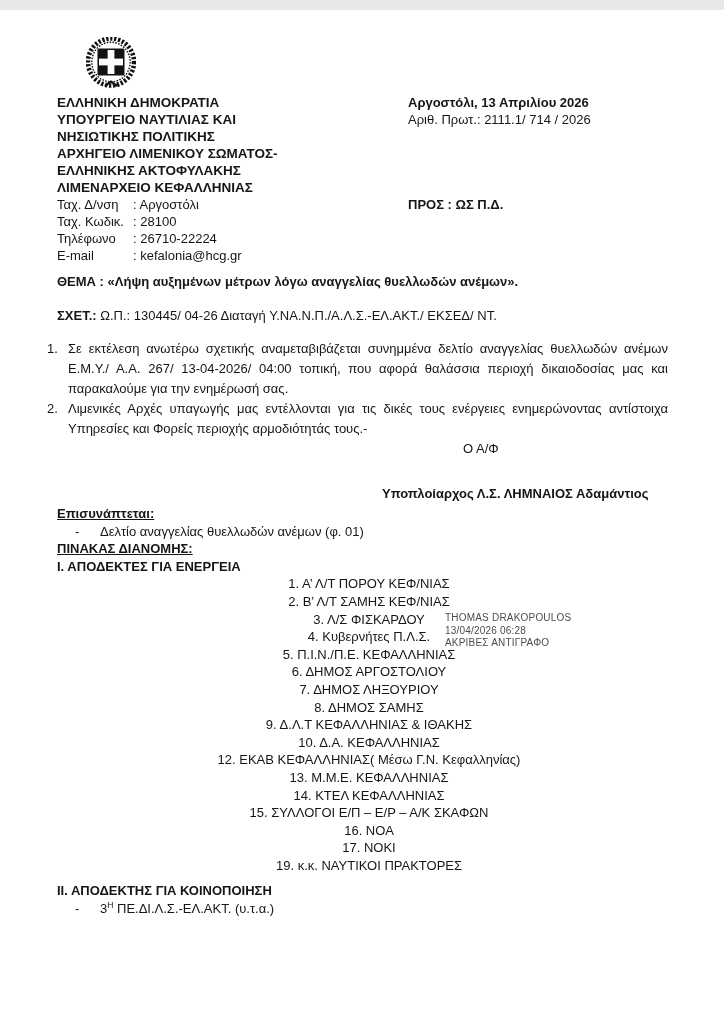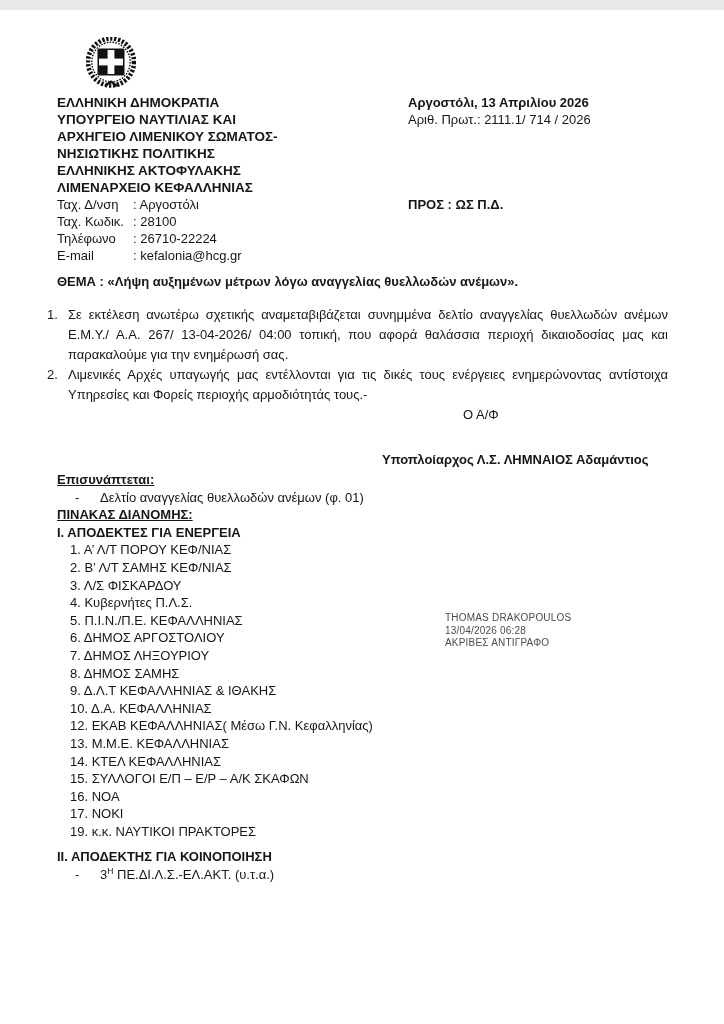--- a/index.html
+++ b/index.html
@@ -44,21 +44,21 @@
   .signoff-title { font-weight: normal; margin-top: 1px; margin-left: 406px; line-height: 17px; }
   .signoff-name { font-weight: bold; margin-top: 28px; margin-left: 325px; line-height: 17px; }
 
   
   .dist { margin-top: 3px; line-height: 17.6px; }
   .u-head { font-weight: bold; text-decoration: underline; }
   .b-head { font-weight: bold; }
   .dash-row { display: flex; }
   .dash-row .dash { width: 25px; flex: 0 0 25px; text-align: left; padding-left: 18px; box-sizing: content-box; }
   .dist-items { list-style: none; margin: 0; padding: 0 0 0 13px; }
-  .dist-items li { line-height: 17.6px; white-space: nowrap; }
+  .dist-items li { line-height: 17.6px; white-space: nowrap; text-align: center; }
   .cc-head { margin-top: 8px; }
   sup.kappa { font-size: 8.5px; vertical-align: super; line-height: 0; }
 
   
   .stamp {
     position: absolute;
     left: 445px;
     top: 602px;
     font-size: 10px;
     line-height: 12.5px;
@@ -80,22 +80,22 @@
         <rect x="11.5" y="11.5" width="27" height="27" rx="1.5" fill="#121212"></rect>
         <rect x="21.6" y="13" width="6.8" height="24" fill="#ffffff"></rect>
         <rect x="13" y="21.6" width="24" height="6.8" fill="#ffffff"></rect>
       </svg>
     </div>
 
     <div class="header-grid">
       <div>
         <div class="agency-line">ΕΛΛΗΝΙΚΗ  ΔΗΜΟΚΡΑΤΙΑ</div>
         <div class="agency-line">ΥΠΟΥΡΓΕΙΟ ΝΑΥΤΙΛΙΑΣ ΚΑΙ</div>
+        <div class="agency-line">ΝΗΣΙΩΤΙΚΗΣ ΠΟΛΙΤΙΚΗΣ</div>
         <div class="agency-line">ΑΡΧΗΓΕΙΟ ΛΙΜΕΝΙΚΟΥ ΣΩΜΑΤΟΣ-</div>
-        <div class="agency-line">ΝΗΣΙΩΤΙΚΗΣ ΠΟΛΙΤΙΚΗΣ</div>
         <div class="agency-line">ΕΛΛΗΝΙΚΗΣ ΑΚΤΟΦΥΛΑΚΗΣ</div>
         <div class="agency-line">ΛΙΜΕΝΑΡΧΕΙΟ ΚΕΦΑΛΛΗΝΙΑΣ</div>
         <div class="contact-block">
           <div class="contact-row">
             <span class="contact-label">Ταχ. Δ/νση</span><span>: Αργοστόλι</span>
           </div>
           <div class="contact-row">
             <span class="contact-label">Ταχ. Κωδικ.</span><span>: 28100</span>
           </div>
           <div class="contact-row">
@@ -111,20 +111,24 @@
         <div class="protocol">Αριθ. Πρωτ.: 2111.1/ 714 / 2026</div>
         <div class="to-line">ΠΡΟΣ : ΩΣ Π.Δ.</div>
       </div>
     </div>
 
     <div class="subject">
       <span>ΘΕΜΑ :</span>
       <span>«Λήψη αυξημένων μέτρων λόγω αναγγελίας θυελλωδών ανέμων».</span>
     </div>
 
+    <div class="refline">
+      <span class="ref-label">ΣΧΕΤ.:</span>
+      <span>Ω.Π.: 130445/ 04-26 Διαταγή Υ.ΝΑ.Ν.Π./Α.Λ.Σ.-ΕΛ.ΑΚΤ./ ΕΚΣΕΔ/ ΝΤ.</span>
+    </div>
 
     <div class="body-list">
       <div class="body-item">
         <span class="body-num">1.</span>
         <div class="body-text">Σε εκτέλεση ανωτέρω σχετικής αναμεταβιβάζεται συνημμένα  δελτίο αναγγελίας θυελλωδών ανέμων Ε.Μ.Υ./ Α.Α. 267/ 13-04-2026/ 04:00 τοπική, που αφορά θαλάσσια περιοχή δικαιοδοσίας μας και παρακαλούμε για την ενημέρωσή σας.</div>
       </div>
       <div class="body-item">
         <span class="body-num">2.</span>
         <div class="body-text">Λιμενικές Αρχές υπαγωγής μας εντέλλονται για τις δικές τους ενέργειες ενημερώνοντας αντίστοιχα Υπηρεσίες και  Φορείς  περιοχής αρμοδιότητάς τους.-</div>
       </div>

